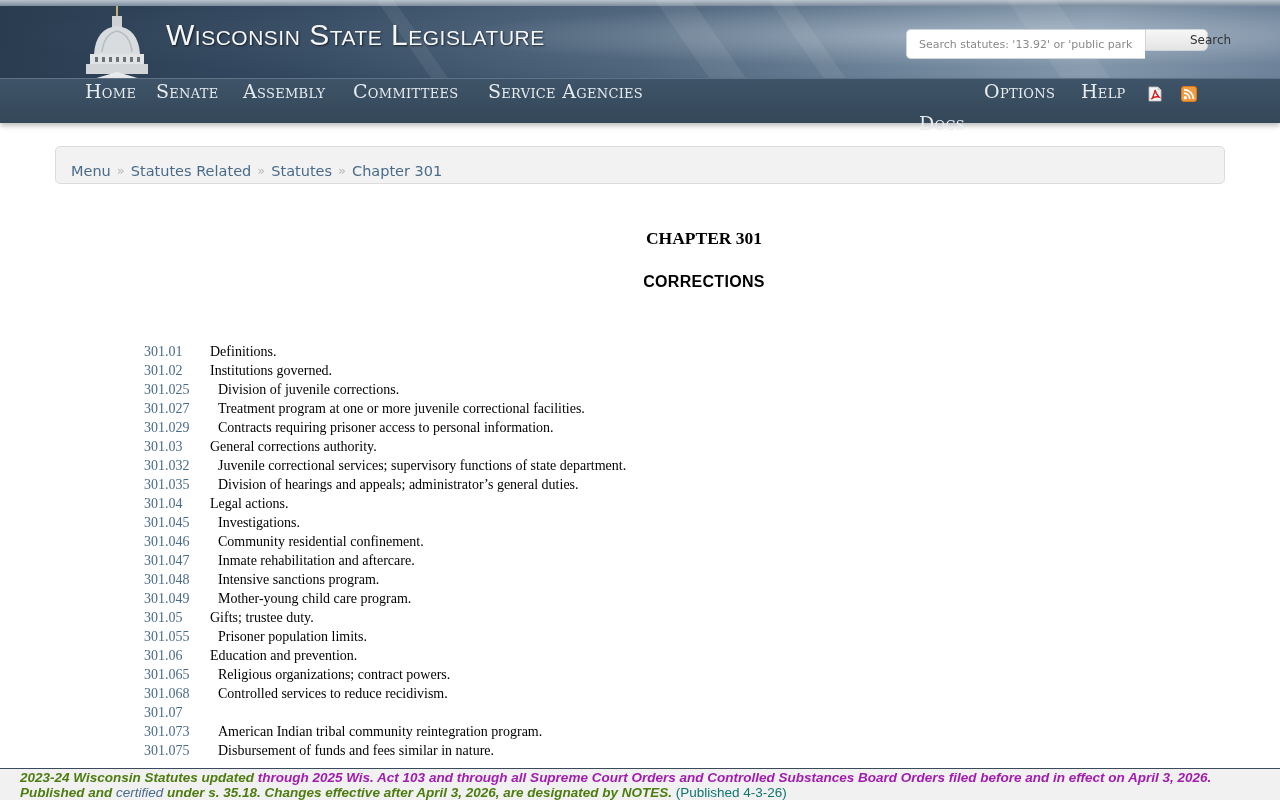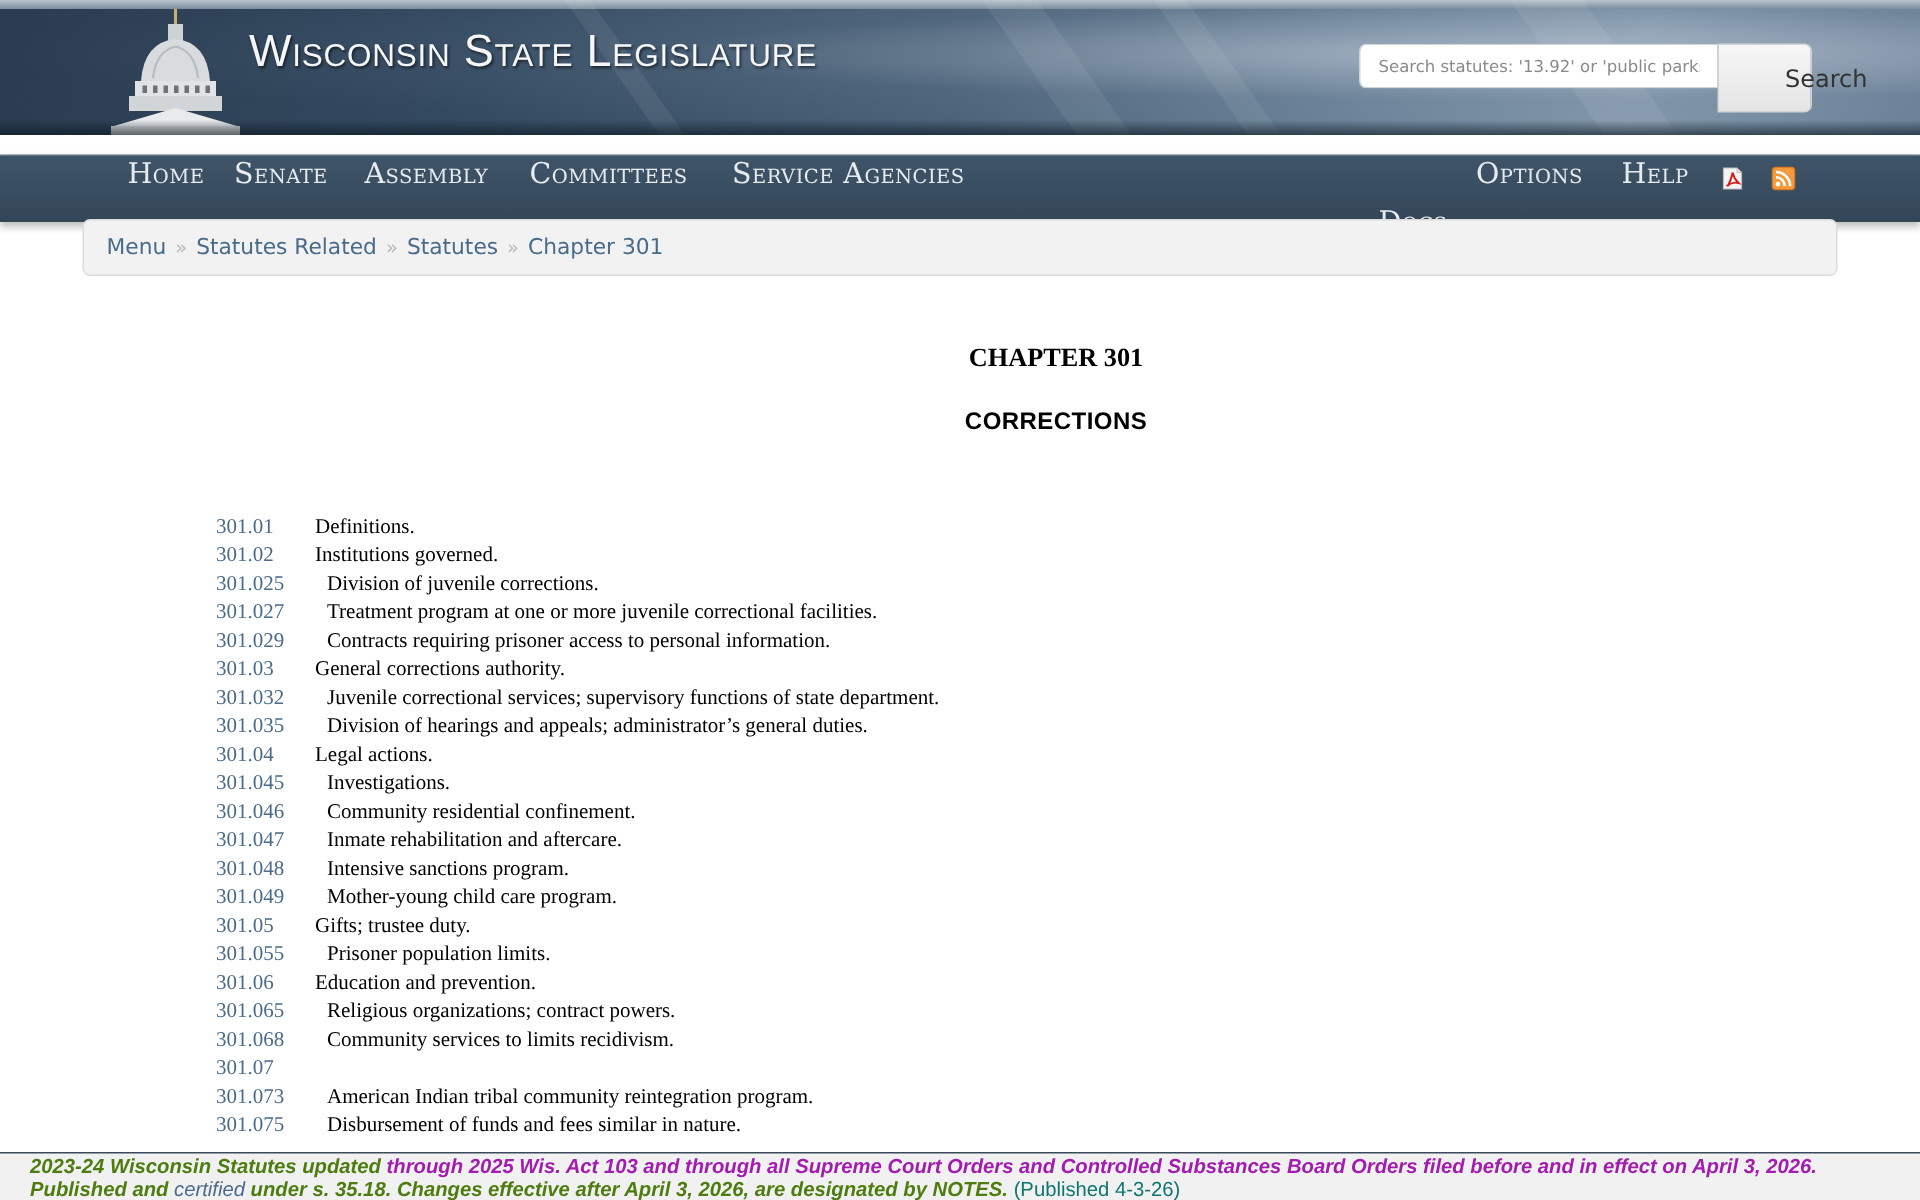--- a/index.html
+++ b/index.html
@@ -29,44 +29,44 @@
   }
 
   .search-wrap { position: absolute; left: 906px; top: 29px; display: flex; height: 30px; }
   .search-input {
     width: 239px; height: 30px; border: 1px solid #cfd4d9; border-right: none;
     border-radius: 5px 0 0 5px; background: #ffffff; padding: 0 12px;
     font-family: "DejaVu Sans", sans-serif; font-size: 11px; color: #555;
   }
   .search-input::placeholder { color: #8a8a8a; }
   .search-btn {
-    width: 63px; height: 46px; border: 1px solid #cfd4d9; border-radius: 0 5px 5px 0;
+    width: 63px; height: 22px; border: 1px solid #cfd4d9; border-radius: 0 5px 5px 0;
     background: linear-gradient(#f7f7f7, #e4e4e4); font-family: "DejaVu Sans", sans-serif;
-    font-size: 16px; color: #333; cursor: pointer; padding-left: 44px;
+    font-size: 12px; color: #333; cursor: pointer; padding-left: 44px;
   }
 
   
   .navbar {
-    position: absolute; left: 0; top: 103px; width: 1280px; height: 45px;
+    position: absolute; left: 0; top: 78px; width: 1280px; height: 45px;
     background: linear-gradient(#3f5468, #344759);
     border-top: 1px solid #5f7387;
     box-shadow: 0 3px 5px rgba(0,0,0,0.25);
   }
   .nav-item {
     position: absolute; top: 1px; font-family: "DejaVu Serif", serif; font-size: 19px;
     font-variant: small-caps; color: #e6ebf0; text-decoration: none; white-space: nowrap;
     letter-spacing: 0.3px;
   }
   .nav-icon { position: absolute; top: 7px; width: 16px; height: 16px; }
 
   
   .breadcrumb {
     position: absolute; left: 55px; top: 146px; width: 1170px; height: 38px;
     background: #f2f2f2; border: 1px solid #dcdcdc; border-radius: 5px;
-    padding: 16px 15px; display: flex; align-items: center;
+    padding: 16px 15px; display: flex; 
     font-family: "DejaVu Sans", sans-serif; font-size: 14.5px;
   }
   .breadcrumb a { color: #4a6b8a; text-decoration: none; }
   .breadcrumb .sep { color: #b8b8b8; margin: 0 6px; font-size: 13px; }
 
   
   .chapter-title {
     position: absolute; left: 0; width: 1408px; top: 228px; text-align: center;
     font-family: "Liberation Serif", serif; font-weight: bold; font-size: 17.5px; color: #000;
   }
@@ -245,21 +245,21 @@
   <div class="toc-row">
       <a class="toc-num">301.06</a>
       <span class="toc-title short">Education and prevention.</span>
     </div>
   <div class="toc-row">
       <a class="toc-num">301.065</a>
       <span class="toc-title long">Religious organizations; contract powers.</span>
     </div>
   <div class="toc-row">
       <a class="toc-num">301.068</a>
-      <span class="toc-title long">Community services to limits recidivism.</span>
+      <span class="toc-title long">Controlled services to reduce recidivism.</span>
     </div>
   <div class="toc-row">
       <a class="toc-num">301.07</a>
     </div>
   <div class="toc-row">
       <a class="toc-num">301.073</a>
       <span class="toc-title long">American Indian tribal community reintegration program.</span>
     </div>
   <div class="toc-row">
       <a class="toc-num">301.075</a>

